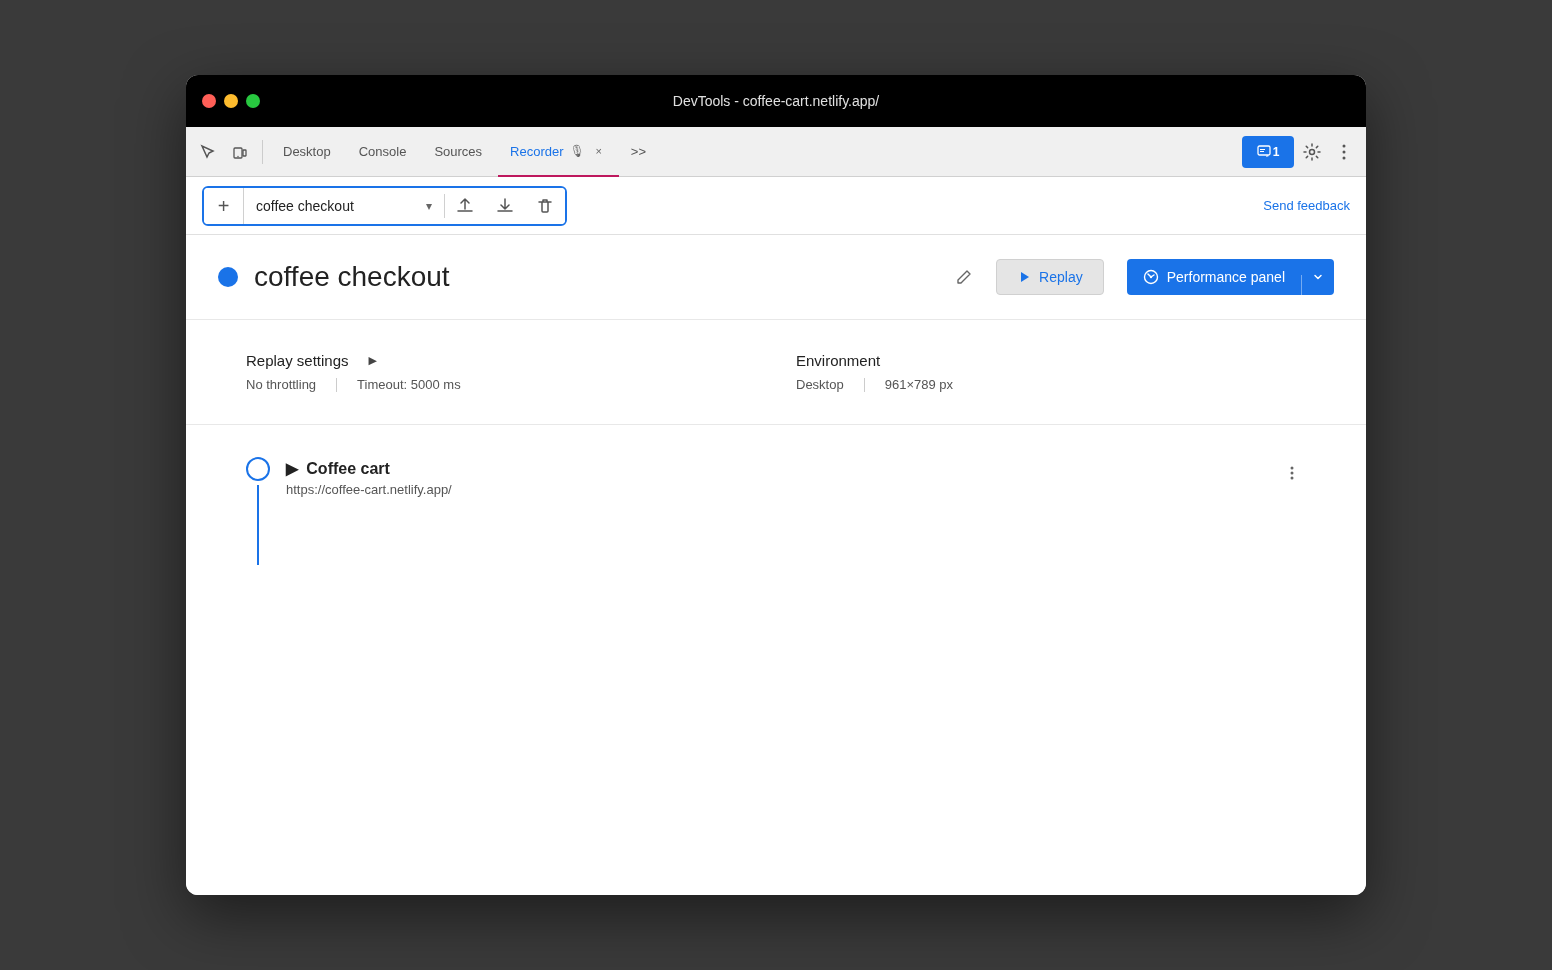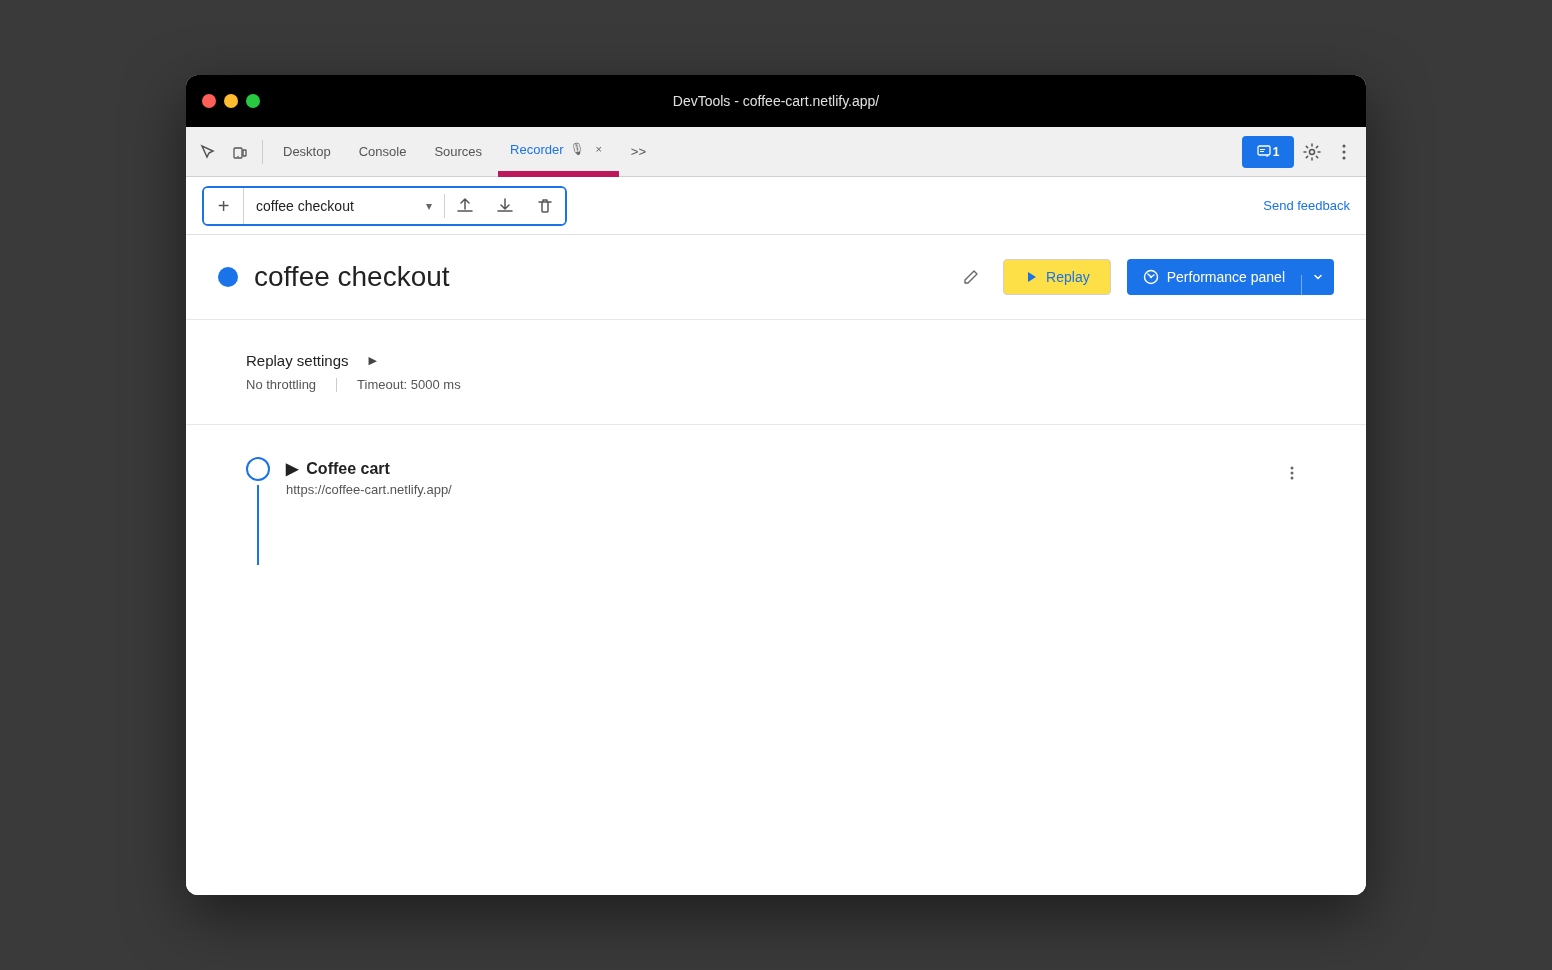--- a/index.html
+++ b/index.html
@@ -94,21 +94,21 @@
       display: flex;
       align-items: center;
       font-size: 13px;
       color: #555;
       cursor: pointer;
       border-bottom: 2px solid transparent;
       margin-bottom: -1px;
     }
     .toolbar-tab.active {
       color: #1a73e8;
-      border-bottom: 6px solid #be185d;
+      border-bottom: 2px solid #be185d;
     }
 
     .toolbar-tab-recorder {
       display: flex;
       align-items: center;
       gap: 6px;
     }
 
     .recorder-pin-icon {
       font-size: 12px;
@@ -298,36 +298,37 @@
     }
 
     .replay-btn {
       display: flex;
       align-items: center;
       gap: 8px;
       padding: 0 20px;
       height: 36px;
       border: 1px solid #d0d0d0;
       border-radius: 4px;
-      background: #fde047;
+      background: #e5e5e5;
       color: #1a73e8;
       font-size: 14px;
       cursor: pointer;
       font-weight: 500;
     }
 
     .performance-panel-btn {
       display: flex;
       align-items: flex-end;
       height: 36px;
       background: #1a73e8;
       border-radius: 4px;
       overflow: hidden;
       border: none;
       cursor: pointer;
+      margin-left: 7px;
     }
     .performance-panel-main {
       display: flex;
       align-items: center;
       gap: 8px;
       padding: 0 16px;
       color: white;
       font-size: 14px;
       font-weight: 500;
       height: 100%;
@@ -633,20 +634,30 @@
         <div class="settings-group-title">
           <span>Replay settings</span>
           <span class="settings-arrow">▶</span>
         </div>
         <div class="settings-group-values">
           <span>No throttling</span>
           <div class="settings-value-divider"></div>
           <span>Timeout: 5000 ms</span>
         </div>
       </div>
+      <div class="settings-group">
+        <div class="settings-group-title">
+          <span>Environment</span>
+        </div>
+        <div class="settings-group-values">
+          <span>Desktop</span>
+          <div class="settings-value-divider"></div>
+          <span>961×789 px</span>
+        </div>
+      </div>
     </div>
 
     <div class="steps-section">
       <div class="step-item">
         <div class="step-timeline">
           <div class="step-circle"></div>
           <div class="step-line"></div>
         </div>
         <div class="step-content">
           <div class="step-title">

